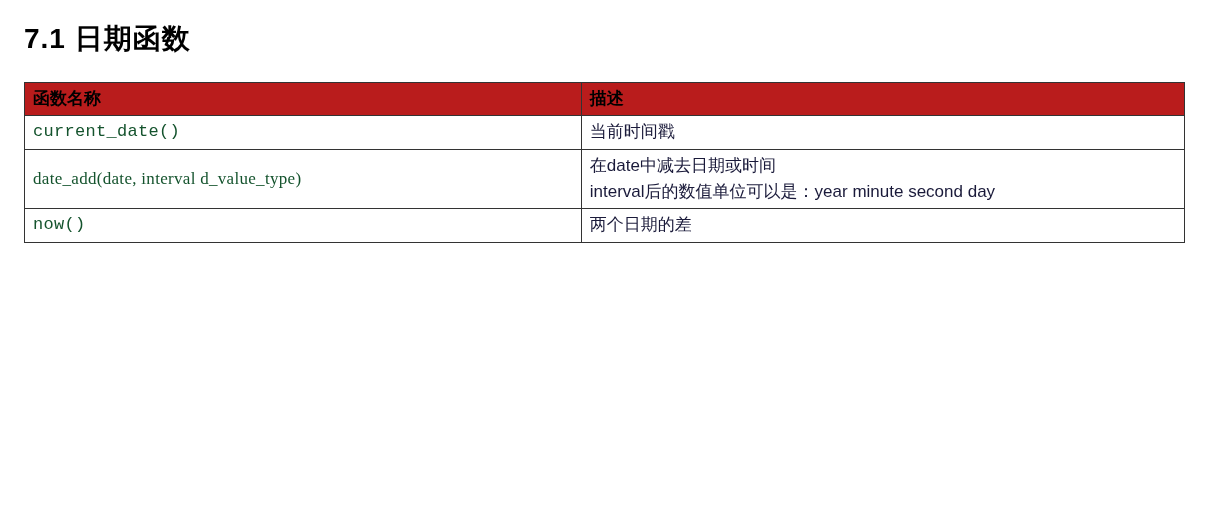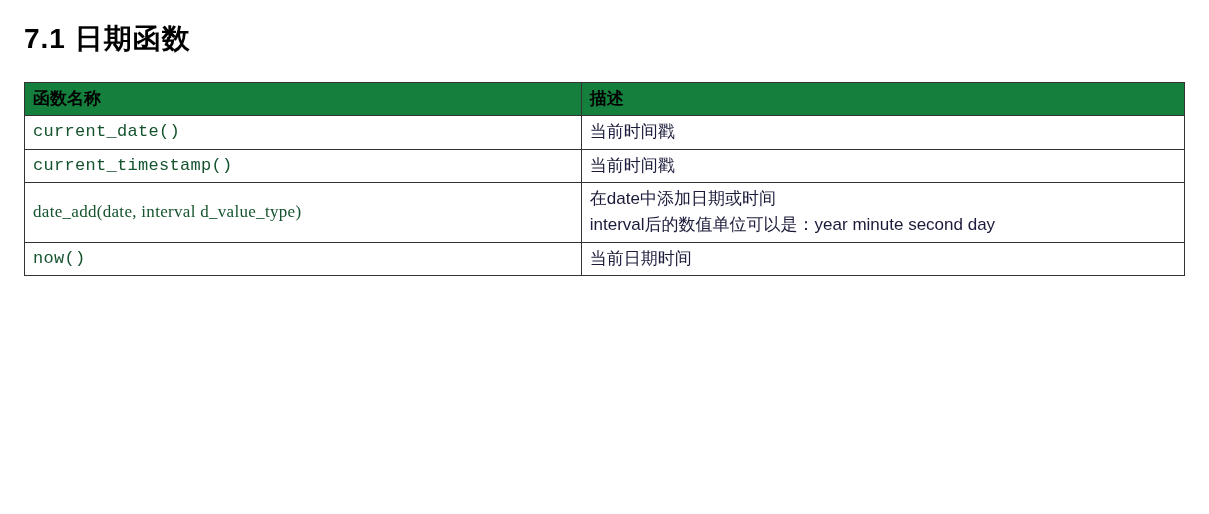--- a/index.html
+++ b/index.html
@@ -31,21 +31,21 @@
       padding: 3px 8px;
       text-align: left;
       vertical-align: top;
       font-size: 17px;
       line-height: 1.55;
       color: #1a1a3a;
     }
     th {
       font-weight: bold;
       color: #000;
-      background: #15803d;
+      background: #b91c1c;
     }
     th:first-child, td:first-child {
       width: 48%;
     }
     th:last-child, td:last-child {
       width: 52%;
     }
     .mono {
       font-family: "Courier New", Courier, monospace;
       color: #14532d;
@@ -66,28 +66,24 @@
       <th>函数名称</th>
       <th>描述</th>
     </tr>
   </thead>
   <tbody id="tbody">
   <tr>
         <td class="mono">current_date()</td>
         <td>当前时间戳</td>
       </tr>
       <tr>
-        <td class="mono">current_timestamp()</td>
-        <td>当前时间戳</td>
-      </tr>
-      <tr>
         <td class="mono" style="vertical-align: middle; font-family: Liberation Serif, serif;">date_add(date, interval d_value_type)</td>
         <td>
-          <span class="desc-line">在date中添加日期或时间</span>
+          <span class="desc-line">在date中减去日期或时间</span>
           <span class="desc-line">interval后的数值单位可以是：year minute second day</span>
         </td>
       </tr>
       <tr>
         <td class="mono">now()</td>
-        <td>当前日期时间</td>
+        <td>两个日期的差</td>
       </tr>
     </tbody>
 </table>
 
 </body></html>

